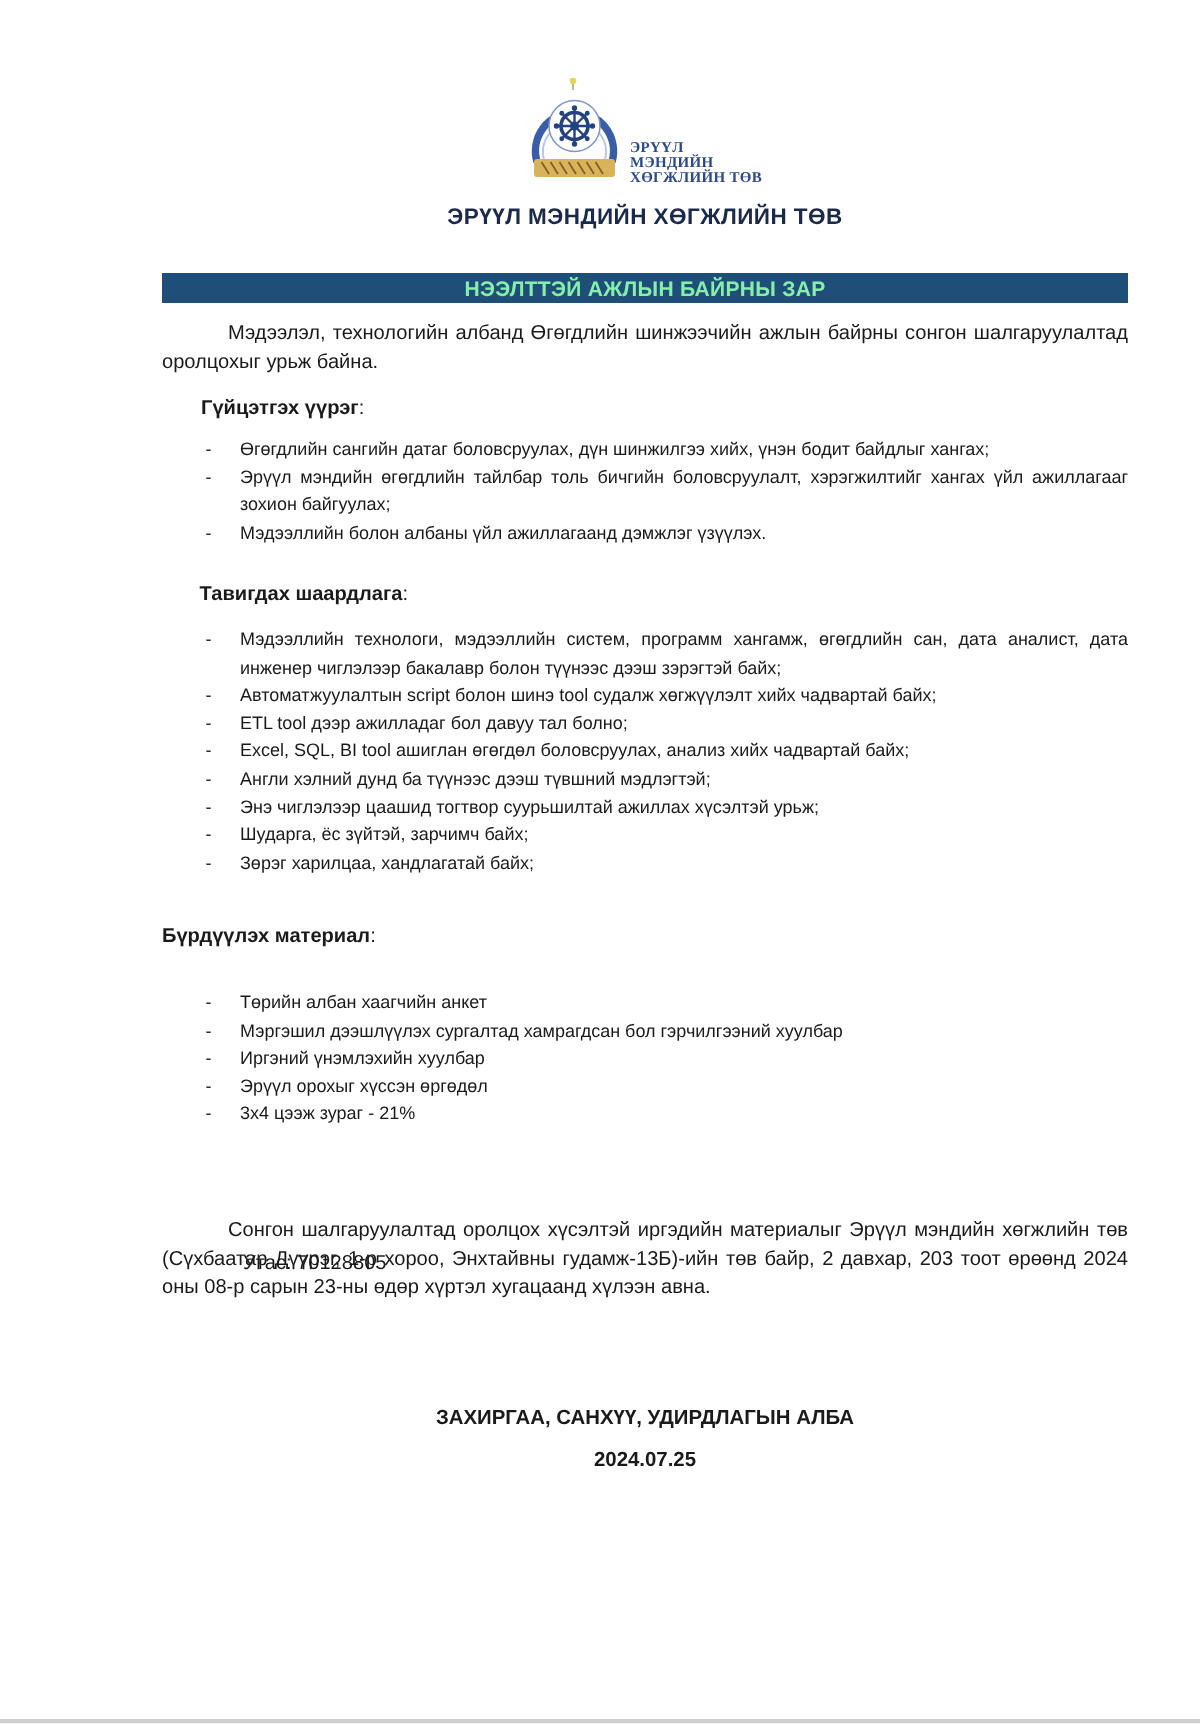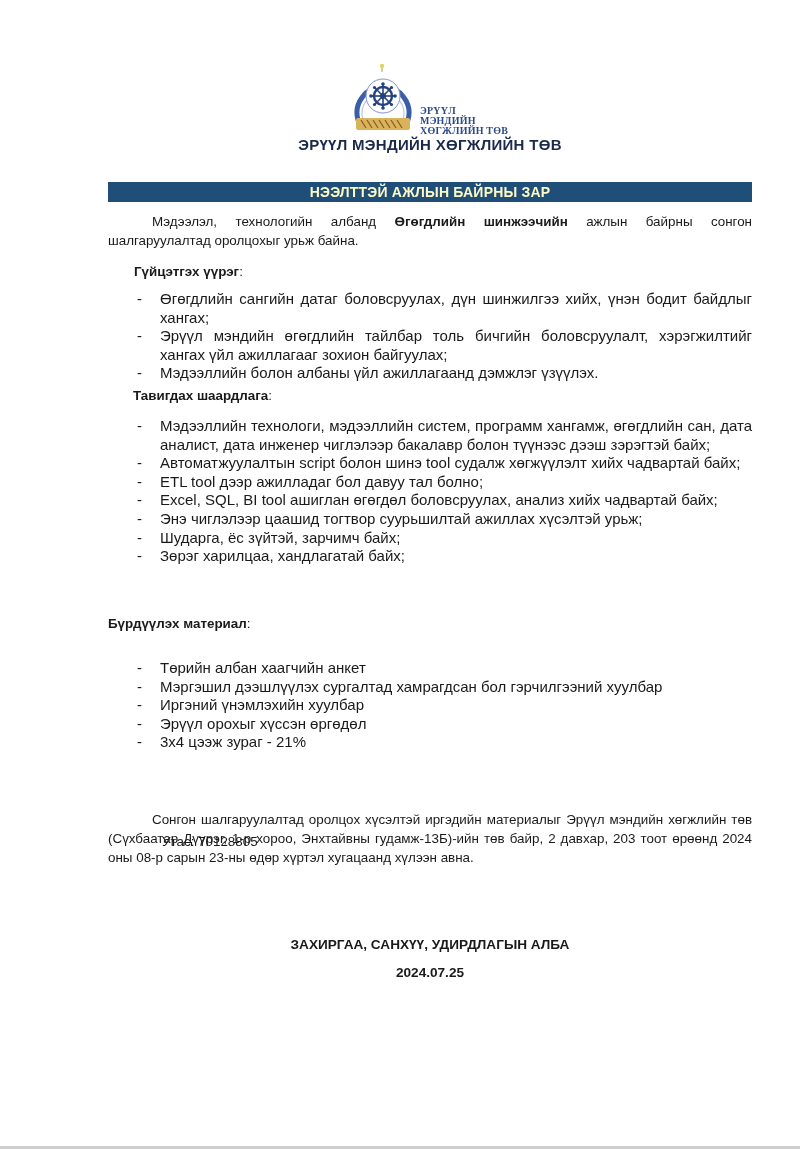--- a/index.html
+++ b/index.html
@@ -1,39 +1,39 @@
 <!DOCTYPE html>
 <html><head>
 <meta charset="utf-8">
 <style>
   html, body { margin: 0; padding: 0; background: #ffffff; }
   body { width: 800px; height: 1149px; position: relative; overflow: hidden;
          font-family: "Liberation Sans", sans-serif; color: #1a1a1a; }
   .page { position: absolute; left: 0; top: 0; width: 800px; height: 1145px; background: #fff; }
   .bottom-line { position: absolute; left: 0; top: 1146px; width: 800px; height: 3px; background: #cfcfcf; }
 
-  .logo { position: absolute; left: 352px; top: 62px; width: 160px; height: 72px; }
+  .logo { position: absolute; left: 352px; top: 50px; width: 160px; height: 72px; }
   .logo svg { position: absolute; left: 0; top: 0; }
   .logo-text { position: absolute; left: 68px; top: 44px; font-family: "Liberation Serif", serif;
                font-size: 10px; font-weight: bold; color: #2c4a8a; line-height: 10px; letter-spacing: 0.2px; }
 
   .org-title { position: absolute; left: 0; width: 860px; top: 136px; text-align: center;
                font-size: 15px; font-weight: bold; color: #1b2a4a; letter-spacing: 0.3px; }
 
   .banner { position: absolute; left: 108px; top: 182px; width: 644px; height: 20px; background: #1f4e79;
-            color: #fef9c3; font-weight: bold; font-size: 14px; text-align: center; line-height: 20px; letter-spacing: 0.2px; }
+            color: #86efac; font-weight: bold; font-size: 14px; text-align: center; line-height: 20px; letter-spacing: 0.2px; }
 
   .para { position: absolute; left: 108px; width: 644px; font-size: 13.4px; line-height: 19px; text-align: justify; }
   .para .indent { display: inline-block; width: 44px; }
-  .para b { font-weight: bold; }
+  .para b { font-weight: normal; }
 
   .section-title { position: absolute; font-size: 13.4px; font-weight: bold; }
   .section-title .colon { font-weight: normal; }
 
-  ul.list { position: absolute; margin: 0; padding: 0; list-style: none; font-size: 15px; line-height: 18.6px; }
+  ul.list { position: absolute; margin: 0; padding: 0; list-style: none; font-size: 12px; line-height: 18.6px; }
   ul.list li { position: relative; padding-left: 23px; text-align: justify; }
   ul.list li::before { content: "-"; position: absolute; left: 0; top: 0; }
 
   .phone { position: absolute; left: 162px; top: 834px; font-size: 13.4px; }
   .dept { position: absolute; left: 0; width: 860px; top: 937px; text-align: center; font-size: 13.6px; font-weight: bold; }
   .date { position: absolute; left: 0; width: 860px; top: 965px; text-align: center; font-size: 13.6px; font-weight: bold; }
 </style>
 </head>
 <body>
 
@@ -104,20 +104,21 @@
   </ul>
 
   <div class="section-title" style="left:133px; top:388px;">
     <span>Тавигдах шаардлага</span><span class="colon">:</span>
   </div>
   <ul class="list" style="left:137px; top:417px; width:615px;">
     <li>Мэдээллийн технологи, мэдээллийн систем, программ хангамж, өгөгдлийн сан, дата аналист, дата инженер чиглэлээр бакалавр болон түүнээс дээш зэрэгтэй байх;</li>
     <li>Автоматжуулалтын script болон шинэ tool судалж хөгжүүлэлт хийх чадвартай байх;</li>
     <li>ETL tool дээр ажилладаг бол давуу тал болно;</li>
     <li>Excel, SQL, BI tool ашиглан өгөгдөл боловсруулах, анализ хийх чадвартай байх;</li>
+    <li>Англи хэлний дунд ба түүнээс дээш түвшний мэдлэгтэй;</li>
     <li>Энэ чиглэлээр цаашид тогтвор суурьшилтай ажиллах хүсэлтэй урьж;</li>
     <li>Шударга, ёс зүйтэй, зарчимч байх;</li>
     <li>Зөрэг харилцаа, хандлагатай байх;</li>
   </ul>
 
   <div class="section-title" style="left:108px; top:616px;">
     <span>Бүрдүүлэх материал</span><span class="colon">:</span>
   </div>
   <ul class="list" style="left:137px; top:659px; width:630px;">
     <li>Төрийн албан хаагчийн анкет</li>

